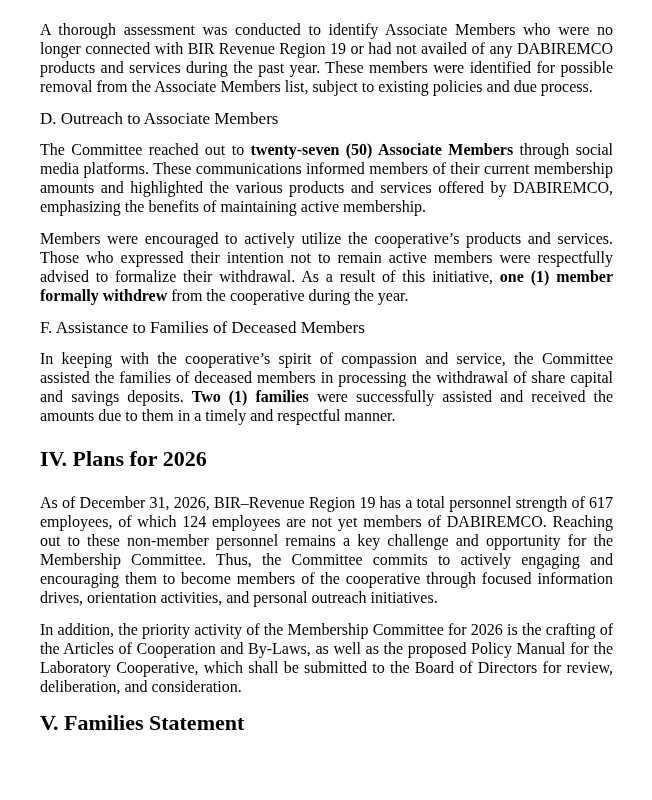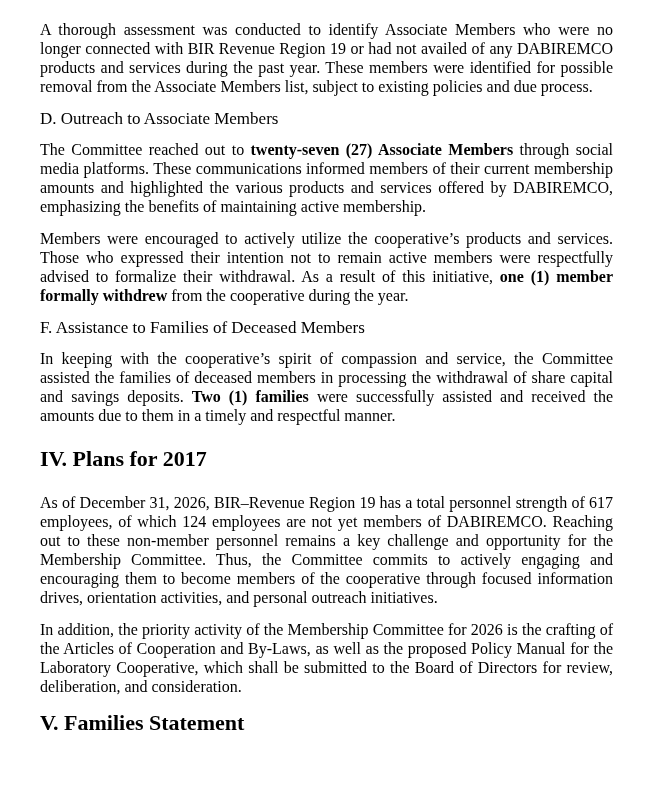--- a/index.html
+++ b/index.html
@@ -45,30 +45,30 @@
 </style>
 </head>
 <body>
 
 <div class="page">
 
   <p class="body-para"><span>A thorough assessment was conducted to identify Associate Members who were no longer connected with BIR Revenue Region 19 or had not availed of any DABIREMCO products and services during the past year. These members were identified for possible removal from the Associate Members list, subject to existing policies and due process.</span><b></b><span></span></p>
 
   <h3 class="sub-heading">D. Outreach to Associate Members</h3>
 
-  <p class="body-para"><span>The Committee reached out to </span><b>twenty-seven (27) Associate Members</b><span> through social media platforms. These communications informed members of their current membership amounts and highlighted the various products and services offered by DABIREMCO, emphasizing the benefits of maintaining active membership.</span></p>
+  <p class="body-para"><span>The Committee reached out to </span><b>twenty-seven (50) Associate Members</b><span> through social media platforms. These communications informed members of their current membership amounts and highlighted the various products and services offered by DABIREMCO, emphasizing the benefits of maintaining active membership.</span></p>
 
 
   <p class="body-para"><span>Members were encouraged to actively utilize the cooperative’s products and services. Those who expressed their intention not to remain active members were respectfully advised to formalize their withdrawal. As a result of this initiative, </span><b>one (1) member formally withdrew</b><span> from the cooperative during the year.</span></p>
 
   <h3 class="sub-heading">F. Assistance to Families of Deceased Members</h3>
 
   <p class="body-para"><span>In keeping with the cooperative’s spirit of compassion and service, the Committee assisted the families of deceased members in processing the withdrawal of share capital and savings deposits. </span><b>Two (1) families</b><span> were successfully assisted and received the amounts due to them in a timely and respectful manner.</span></p>
 
-  <h2 class="main-heading">IV. Plans for 2017</h2>
+  <h2 class="main-heading">IV. Plans for 2026</h2>
 
   <p class="body-para"><span>As of December 31, 2026, BIR–Revenue Region 19 has a total personnel strength of 617 employees, of which 124 employees are not yet members of DABIREMCO. Reaching out to these non-member personnel remains a key challenge and opportunity for the Membership Committee. Thus, the Committee commits to actively engaging and encouraging them to become members of the cooperative through focused information drives, orientation activities, and personal outreach initiatives.</span><b></b><span></span></p>
 
   <p class="body-para"><span>In addition, the priority activity of the Membership Committee for 2026 is the crafting of the Articles of Cooperation and By-Laws, as well as the proposed Policy Manual for the Laboratory Cooperative, which shall be submitted to the Board of Directors for review, deliberation, and consideration.</span><b></b><span></span></p>
 
   <h2 class="main-heading closing">V. Families Statement</h2>
 
 </div>
 
 </body></html>

